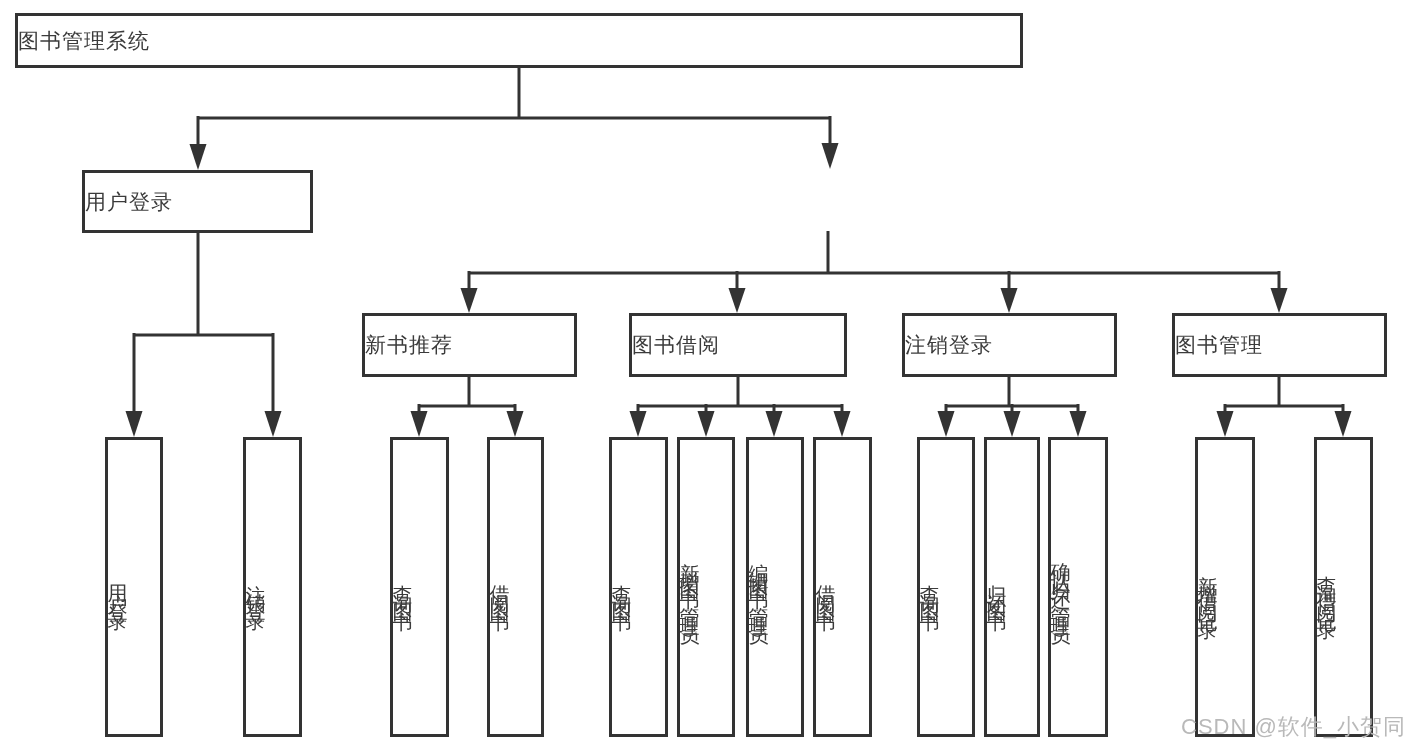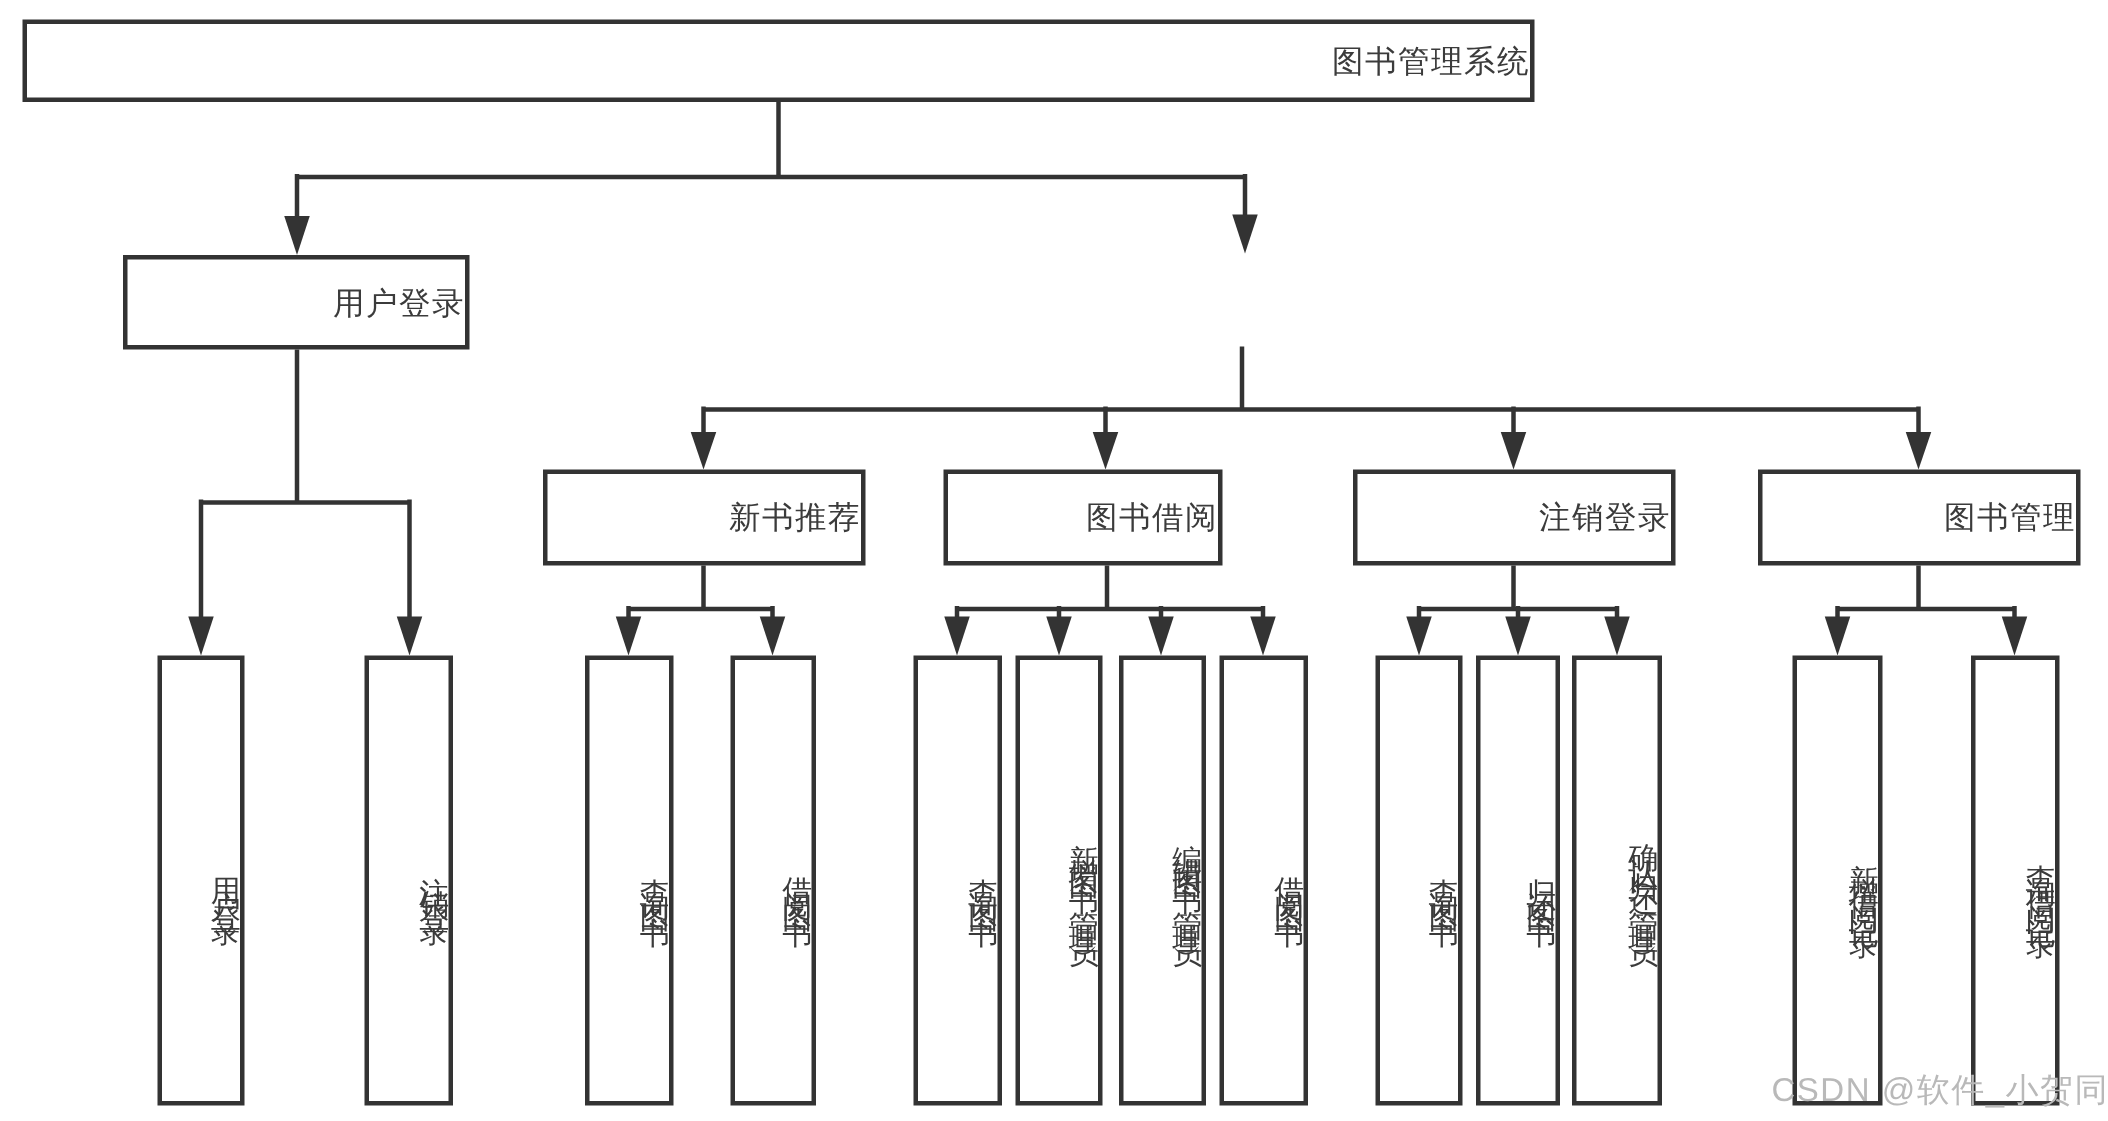--- a/index.html
+++ b/index.html
@@ -21,24 +21,23 @@
     top: 0;
     z-index: 1;
   }
   .node {
     position: absolute;
     box-sizing: border-box;
     border: 3px solid #333333;
     background: #ffffff;
     display: flex;
     align-items: center;
-    justify-content: flex-end;
+    justify-content: flex-start;
     color: #3b3b3b;
     z-index: 2;
-    padding-left: 15px;
   }
   .node .label {
     font-size: 21px;
     letter-spacing: 1px;
     white-space: nowrap;
   }
   .leaf .vtext {
     writing-mode: vertical-rl;
     text-orientation: mixed;
     font-size: 20px;
@@ -55,21 +54,21 @@
     letter-spacing: 1px;
     white-space: nowrap;
     z-index: 3;
   }
 
   
   #node-root            { left: 15px;   top: 13px;  width: 1008px; height: 55px; }
   #node-user-login      { left: 82px;   top: 170px; width: 231px;  height: 63px; }
   #node-book-management { left: 712px;  top: 169px; width: 233px;  height: 64px; }
   #node-new-book-recommend { left: 362px;  top: 313px; width: 215px; height: 64px; }
-  #node-book-borrowing     { left: 629px;  top: 313px; width: 186px; height: 64px; }
+  #node-book-borrowing     { left: 629px;  top: 313px; width: 218px; height: 64px; }
   #node-current-borrowing  { left: 902px;  top: 313px; width: 215px; height: 64px; }
   #node-borrowing-records  { left: 1172px; top: 313px; width: 215px; height: 64px; }
 
   .leaf { top: 437px; height: 300px; }
   #leaf-user-login          { left: 105px;  width: 58px; }
   #leaf-logout              { left: 243px;  width: 59px; }
   #leaf-query-books-1       { left: 390px;  width: 59px; }
   #leaf-borrow-books-1      { left: 487px;  width: 57px; }
   #leaf-query-books-2       { left: 609px;  width: 59px; }
   #leaf-add-books-admin     { left: 677px;  width: 58px; }

